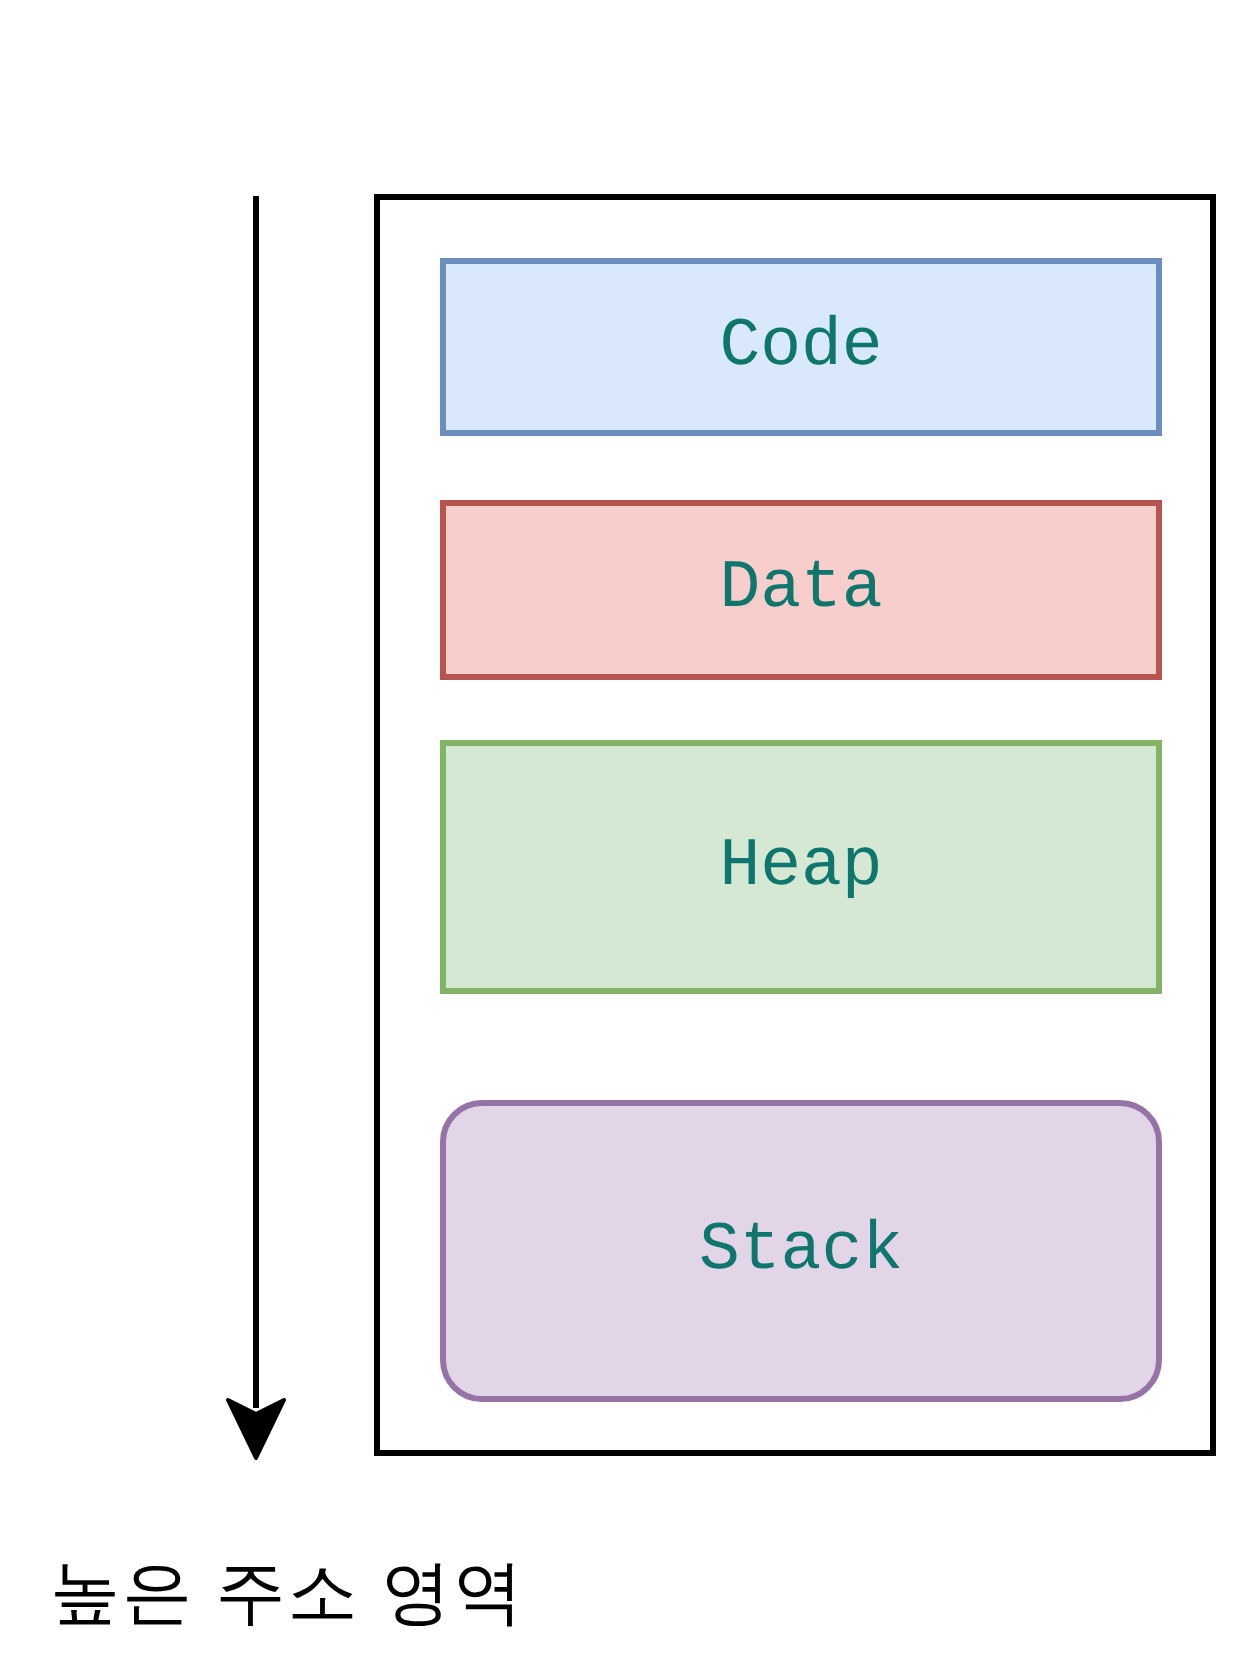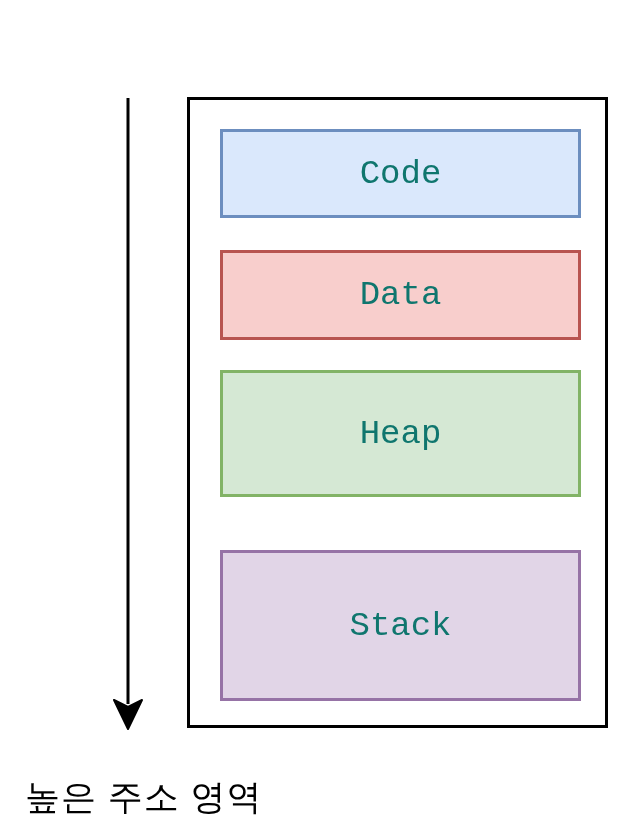--- a/index.html
+++ b/index.html
@@ -74,21 +74,21 @@
     </div>
 
     <div class="seg seg-data" style="background: rgb(248, 206, 204); border-color: rgb(184, 84, 80);">
       <span>Data</span>
     </div>
 
     <div class="seg seg-heap" style="background: rgb(213, 232, 212); border-color: rgb(130, 179, 102);">
       <span>Heap</span>
     </div>
 
-    <div class="seg seg-stack" style="background: rgb(225, 213, 231); border-color: rgb(150, 115, 166);">
+    <div class="seg seg-stack" style="background: rgb(225, 213, 231); border-color: rgb(150, 115, 166); border-radius: 21px;">
       <span>Stack</span>
     </div>
 
   </div>
 
   <div class="addr-label bottom">높은 주소 영역</div>
 
 </div>
 
 </body></html>

